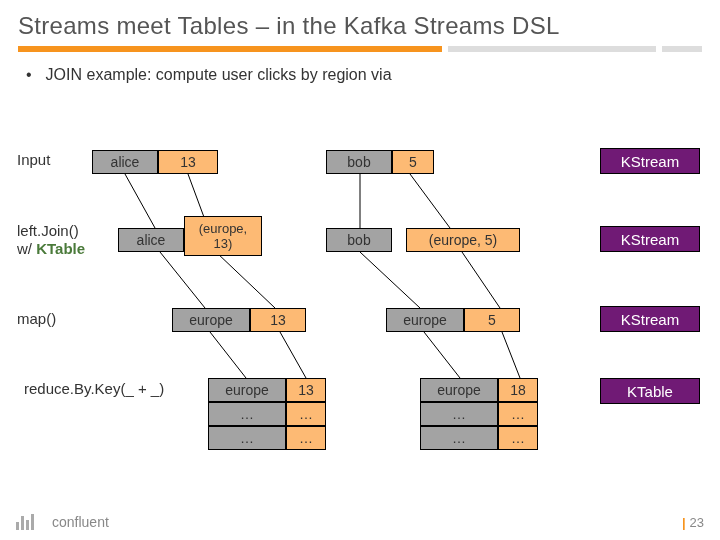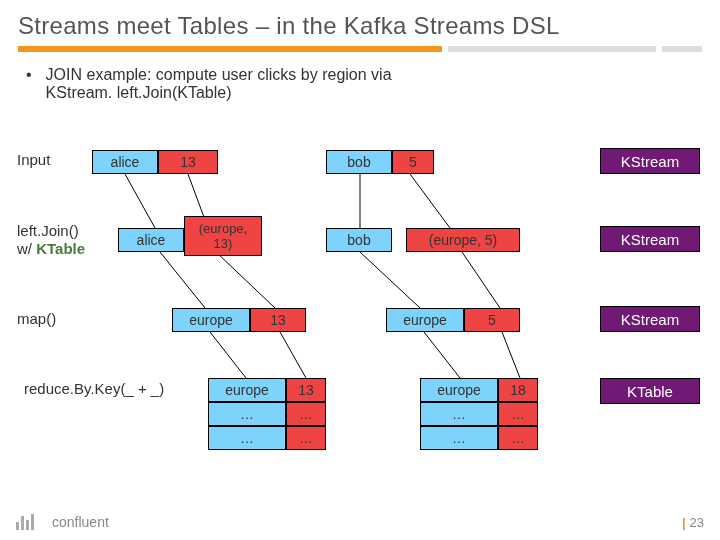--- a/index.html
+++ b/index.html
@@ -5,22 +5,22 @@
   * { box-sizing: border-box; margin: 0; padding: 0; }
   body { font-family: Arial, sans-serif; width: 720px; height: 540px; position: relative; background: #fff; color: #333; }
   .title { font-size: 24px; color: #555; padding: 12px 18px 6px; font-weight: normal; letter-spacing: 0.3px; }
   .title-underline { height: 6px; margin: 0 18px 0 18px; display: flex; }
   .title-underline .orange { flex: 0 0 62%; background: #f7941e; }
   .title-underline .gray1 { flex: 1; background: #ddd; margin-left: 6px; }
   .title-underline .gray2 { flex: 0 0 40px; background: #ddd; margin-left: 6px; }
   .bullet-row { display: flex; padding: 14px 18px 4px 26px; font-size: 16px; color: #333; }
   .bullet-row .dot { margin-right: 14px; }
   .cell { position: absolute; border: 1.5px solid #000; text-align: center; display: flex; align-items: center; justify-content: center; font-size: 14px; padding: 2px 4px; }
-  .orange-cell { background: #7dd3fc; }
-  .white-cell { background: #ef4444; }
+  .orange-cell { background: #a3a3a3; }
+  .white-cell { background: #fdba74; }
   .badge { position: absolute; border: 1.5px solid #000; background: #701a75; color: #fff; text-align: center; display: flex; align-items: center; justify-content: center; font-size: 15px; }
   .label { position: absolute; font-size: 15px; }
   .ktable-span { color: #4a7a3a; font-weight: bold; }
   svg.lines { position: absolute; left: 0; top: 0; pointer-events: none; }
   .footer { position: absolute; bottom: 0; left: 0; right: 0; height: 36px; display: flex; align-items: center; justify-content: space-between; padding: 0 16px; }
   .logo { display: flex; align-items: center; gap: 18px; color: #888; font-size: 14px; }
   .logo-bars { display: flex; gap: 2px; align-items: flex-end; }
   .logo-bars span { width: 3px; background: #aaa; display: block; }
   .pagenum { color: #888; font-size: 13px; }
   .pagenum .bar { color: #f7941e; font-weight: bold; margin-right: 4px; }
@@ -32,21 +32,20 @@
 <div class="title-underline">
   <div class="orange"></div>
     <div class="gray1"></div>
     <div class="gray2"></div>
 </div>
 
 <div class="bullet-row">
   <div class="dot">•</div>
   <div>
     <div>JOIN example: compute user clicks by region via</div>
-    <div>KStream. left.Join(KTable)</div>
   </div>
 </div>
 
 <svg class="lines" width="720" height="540">
   <line x1="125" y1="174" x2="155" y2="228" stroke="#000"></line>
   <line x1="188" y1="174" x2="208" y2="228" stroke="#000"></line>
   <line x1="360" y1="174" x2="360" y2="228" stroke="#000"></line>
   <line x1="410" y1="174" x2="450" y2="228" stroke="#000"></line>
   <line x1="160" y1="252" x2="205" y2="308" stroke="#000"></line>
   <line x1="216" y1="252" x2="275" y2="308" stroke="#000"></line>

